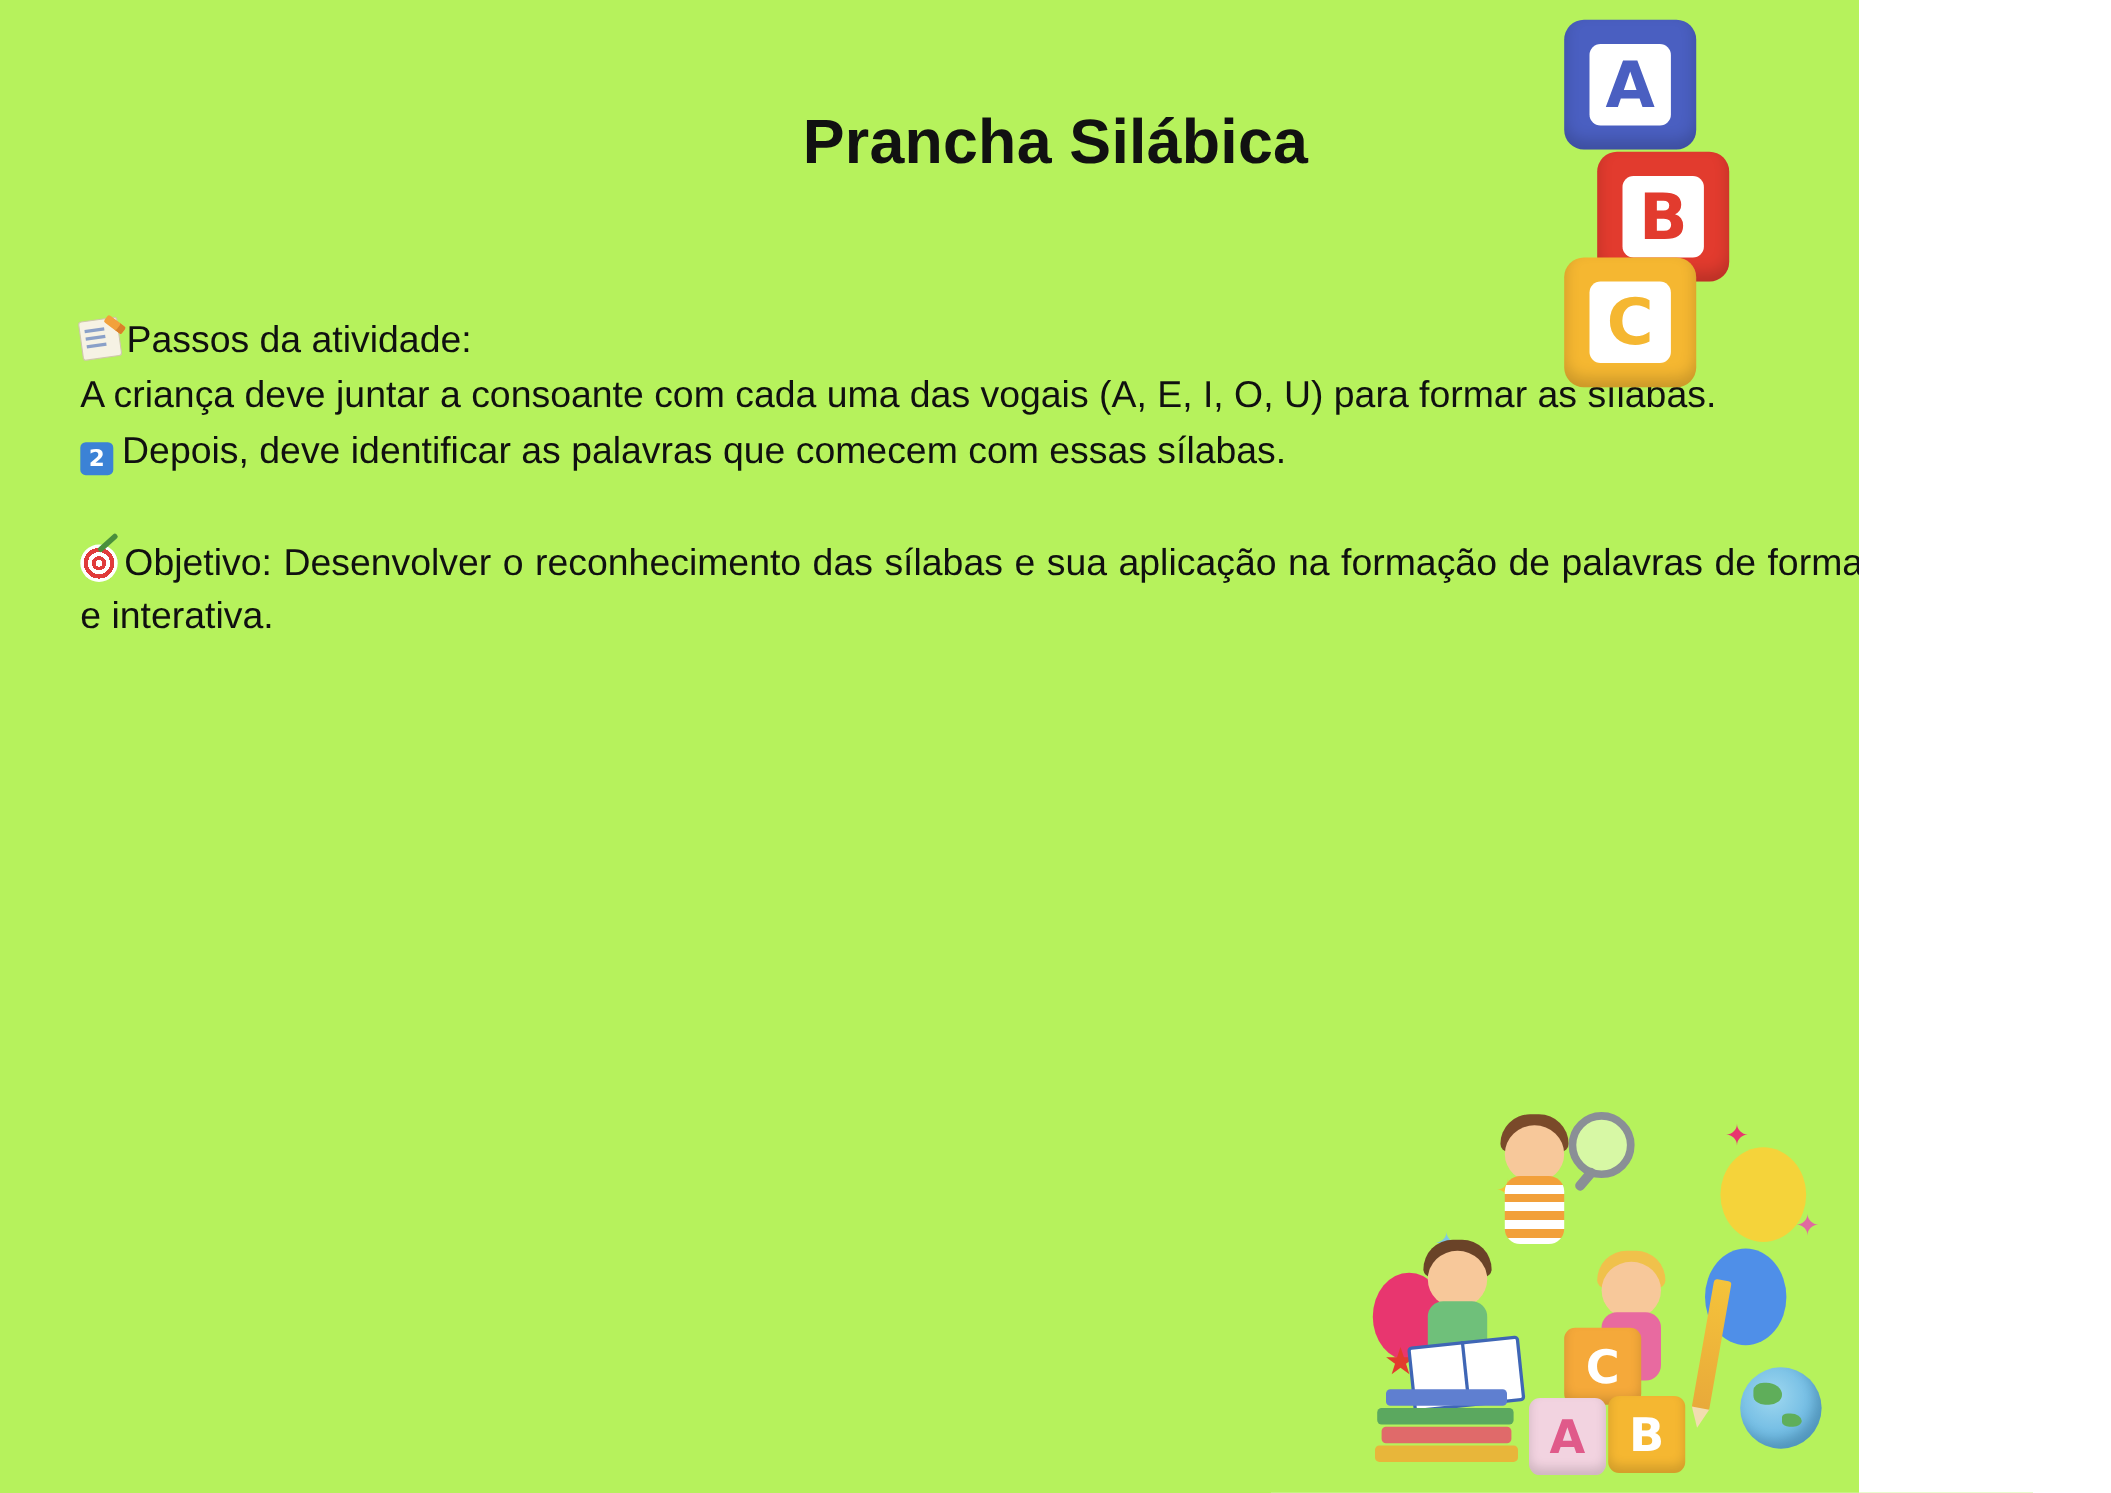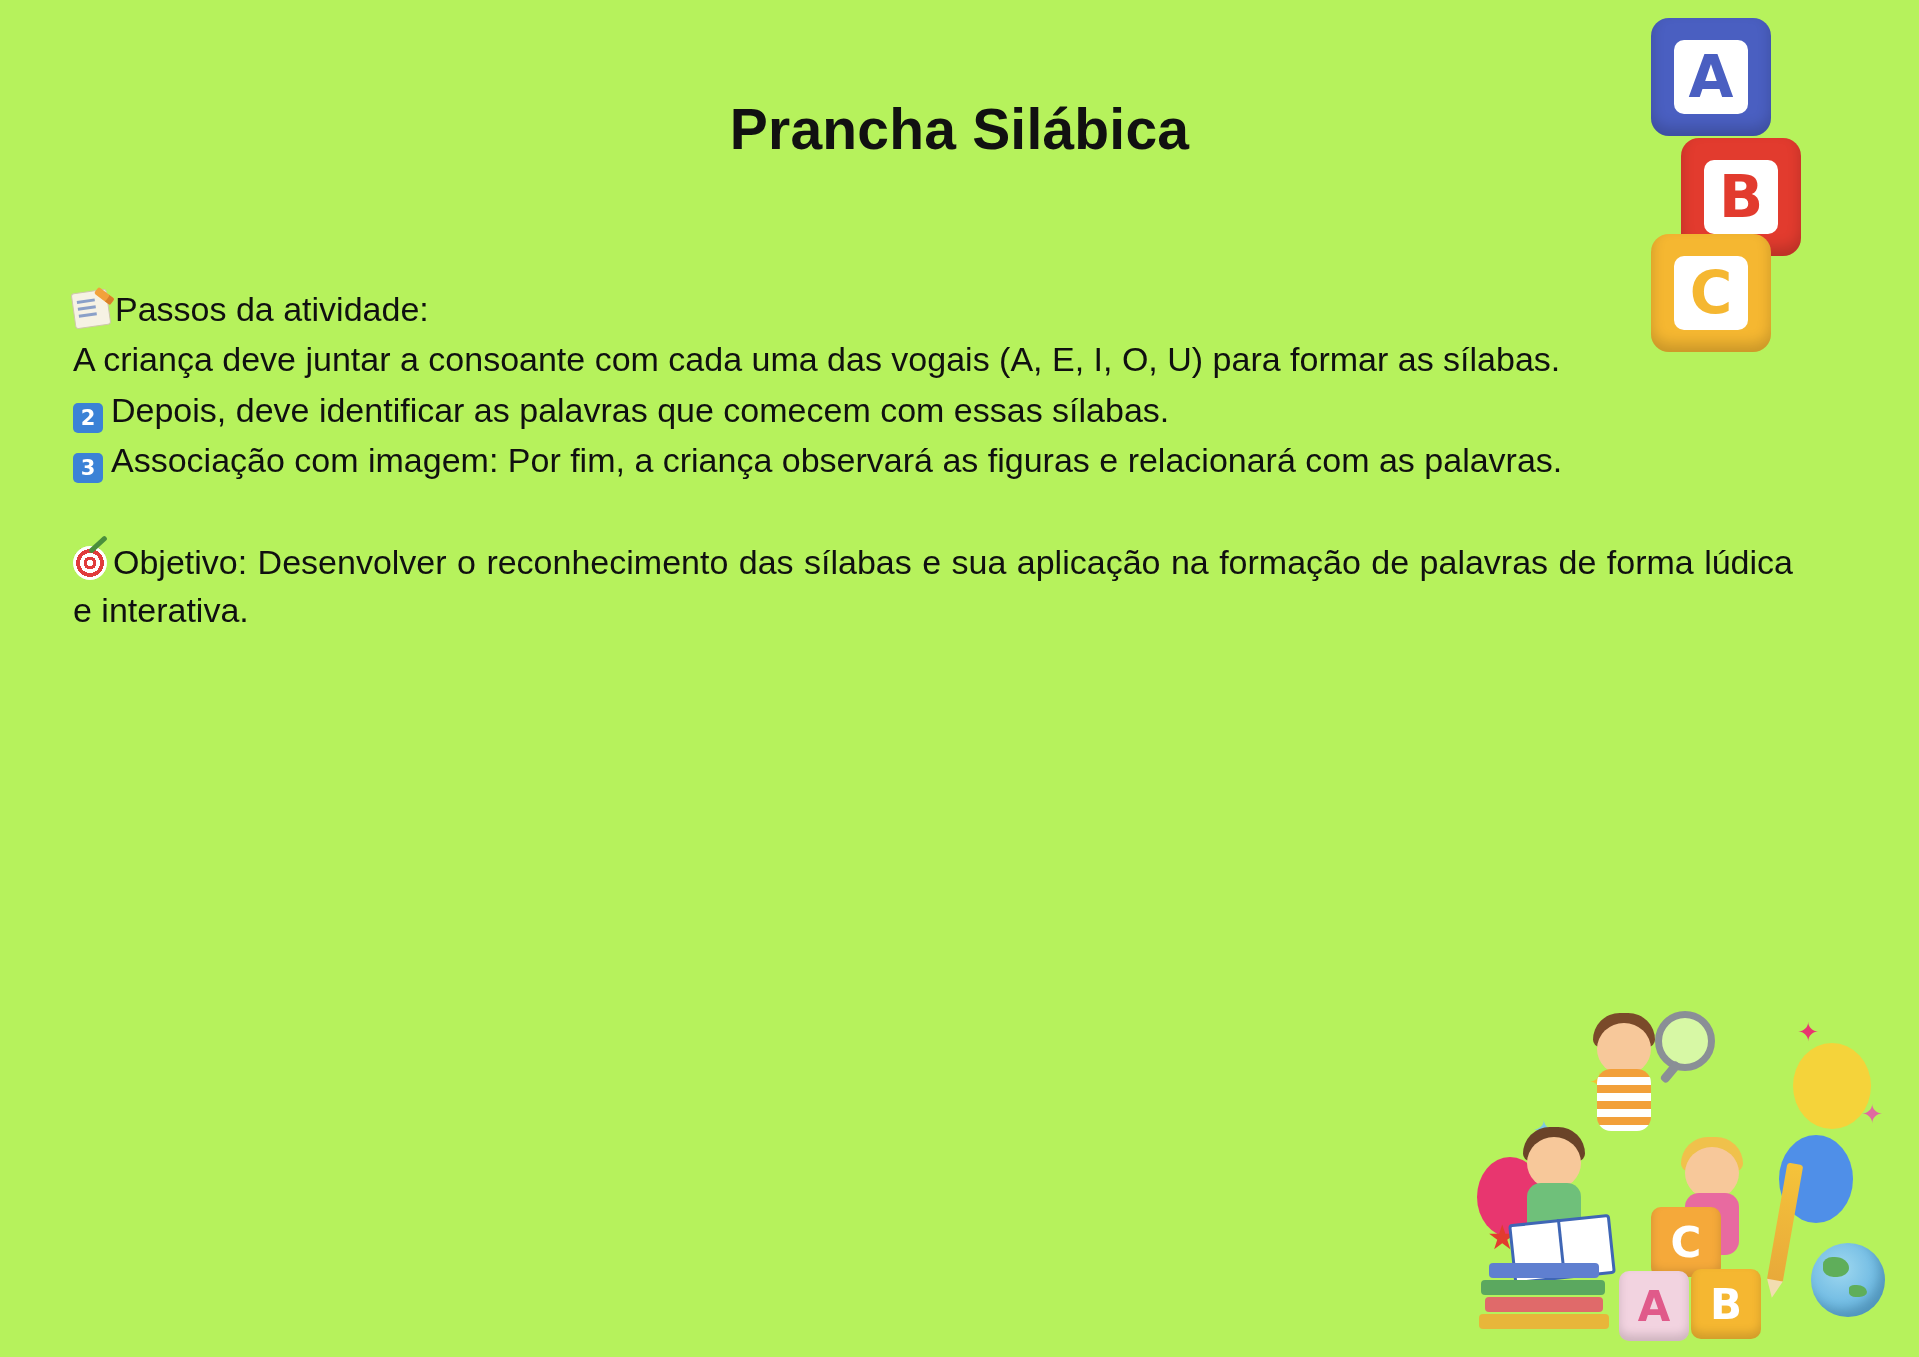--- a/index.html
+++ b/index.html
@@ -8,21 +8,21 @@
   }
   body {
     width: 1919px;
     height: 1357px;
     background: #ffffff;
     font-family: "Liberation Sans", sans-serif;
     overflow: hidden;
   }
   .page {
     position: relative;
-    width: 1919px;
+    width: 1690px;
     height: 1357px;
     background: #b6f25c;
     overflow: hidden;
   }
   .title {
     position: absolute;
     top: 96px;
     left: 0;
     width: 1919px;
     text-align: center;
@@ -443,23 +443,20 @@
       <span class="ico ico-memo"></span><span>Passos da atividade:</span>
     </p>
 
 
     <p class="para">A criança deve juntar a consoante com cada uma das vogais (A, E, I, O, U) para formar as sílabas.</p>
 
     <p class="para nojust">
       <span class="num">2</span><span>Depois, deve identificar as palavras que comecem com essas sílabas.</span>
     </p>
 
-    <p class="para">
-      <span class="num">3</span><span>Associação com imagem: Por fim, a criança observará as figuras e relacionará com as palavras.</span>
-    </p>
 
     <div class="gap"></div>
 
     <p class="para">
       <span class="ico ico-target"></span><span>Objetivo: Desenvolver o reconhecimento das sílabas e sua aplicação na formação de palavras de forma lúdica e interativa.</span>
     </p>
   </div>
 
   <div class="blocks">
     <div class="block block-a">

